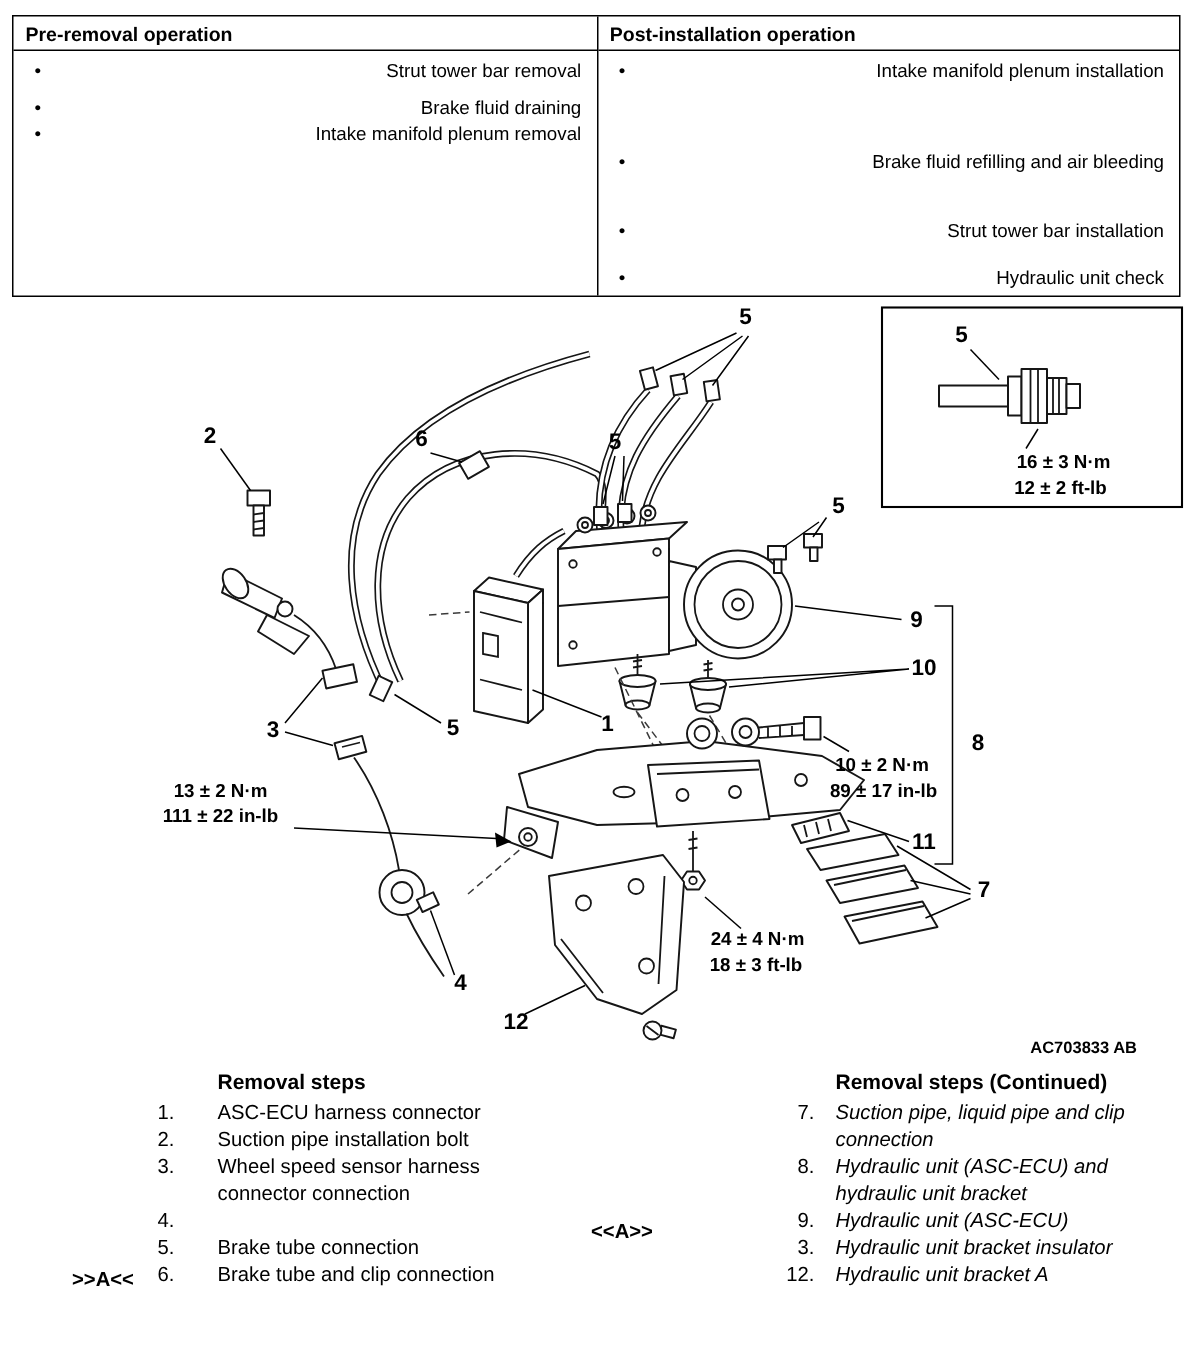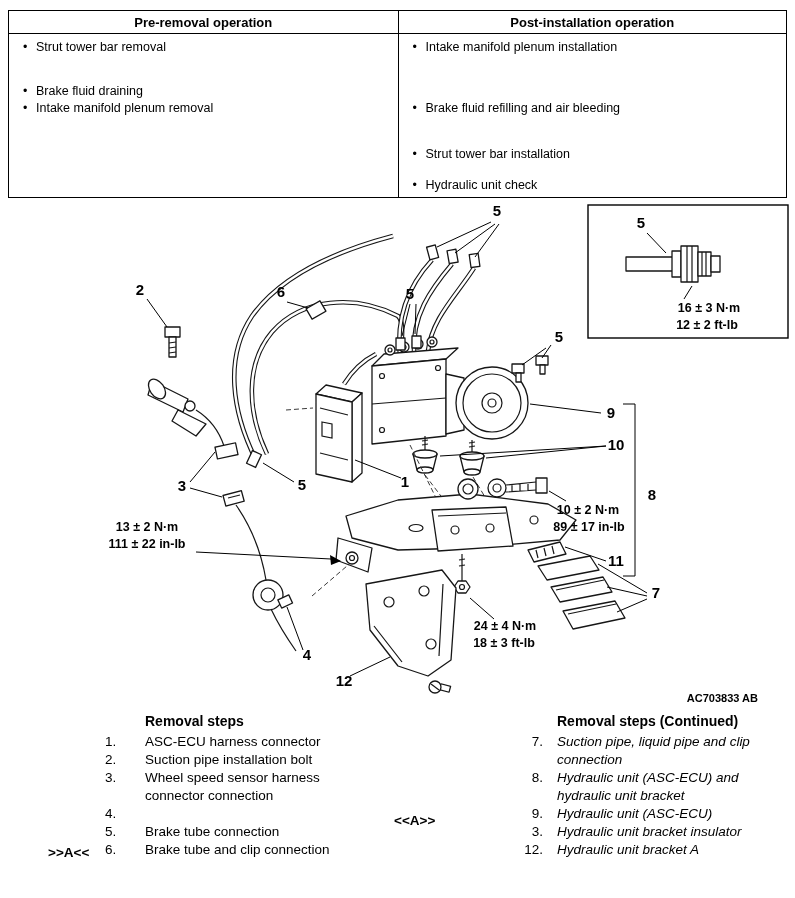--- a/index.html
+++ b/index.html
@@ -4,26 +4,26 @@
 <style>
   * { margin:0; padding:0; box-sizing:border-box; }
   html,body { background:#fff; }
   body { width:795px; height:898px; font-family:"Liberation Sans","DejaVu Sans",sans-serif; color:#000; }
   .page { position:relative; width:795px; height:898px; background:#fff; overflow:hidden; }
 
   
   .ops { position:absolute; left:8px; top:10px; width:779px; height:188px; border:1.5px solid #000; display:flex; background:#fff; }
   .ops-col { width:50%; display:flex; flex-direction:column; }
   .ops-col.right { border-left:1.5px solid #000; }
-  .ops-head { font-size:13px; font-weight:bold; padding:4px 8px 3px 8px; border-bottom:1px solid #000;text-align:center; }
+  .ops-head { font-size:13px; font-weight:bold; padding:4px 8px 3px 8px; border-bottom:1px solid #000; }
   .ops-items { padding:4px 10px 4px 10px; }
   .ops-item { display:flex; font-size:12.5px; line-height:15px; }
   .ops-item .bullet { flex:0 0 17px; padding-left:4px; }
   .ops-item .bullet::before { content:"\2022"; }
-  .ops-item .txt { flex:1; }
+  .ops-item .txt { flex:1;text-align:right; }
 
   
   .diagram { position:absolute; left:0; top:198px; width:795px; height:512px; }
   .diagram svg { display:block; }
   .p   { fill:#fff; stroke:#161616; stroke-width:1.3; stroke-linejoin:round; }
   .ln  { fill:none; stroke:#161616; stroke-width:1.2; }
   .ld  { fill:none; stroke:#000; stroke-width:1; }
   .dash{ fill:none; stroke:#3a3a3a; stroke-width:1; stroke-dasharray:5 3; }
   .tube-o { fill:none; stroke:#161616; stroke-width:4.6; }
   .tube-i { fill:none; stroke:#ffffff; stroke-width:2.4; }
@@ -52,21 +52,21 @@
 <div class="page">
 
   <div class="ops">
     <div class="ops-col">
       <div class="ops-head">Pre-removal operation</div>
       <div class="ops-items">
         <div class="ops-item" style="margin-top:2px">
           <span class="bullet"></span>
           <span class="txt">Strut tower bar removal</span>
         </div>
-        <div class="ops-item" style="margin-top:29px">
+        <div class="ops-item" style="margin-top:10px">
           <span class="bullet"></span>
           <span class="txt">Brake fluid draining</span>
         </div>
         <div class="ops-item" style="margin-top:2px">
           <span class="bullet"></span>
           <span class="txt">Intake manifold plenum removal</span>
         </div>
       </div>
     </div>
     <div class="ops-col right">

